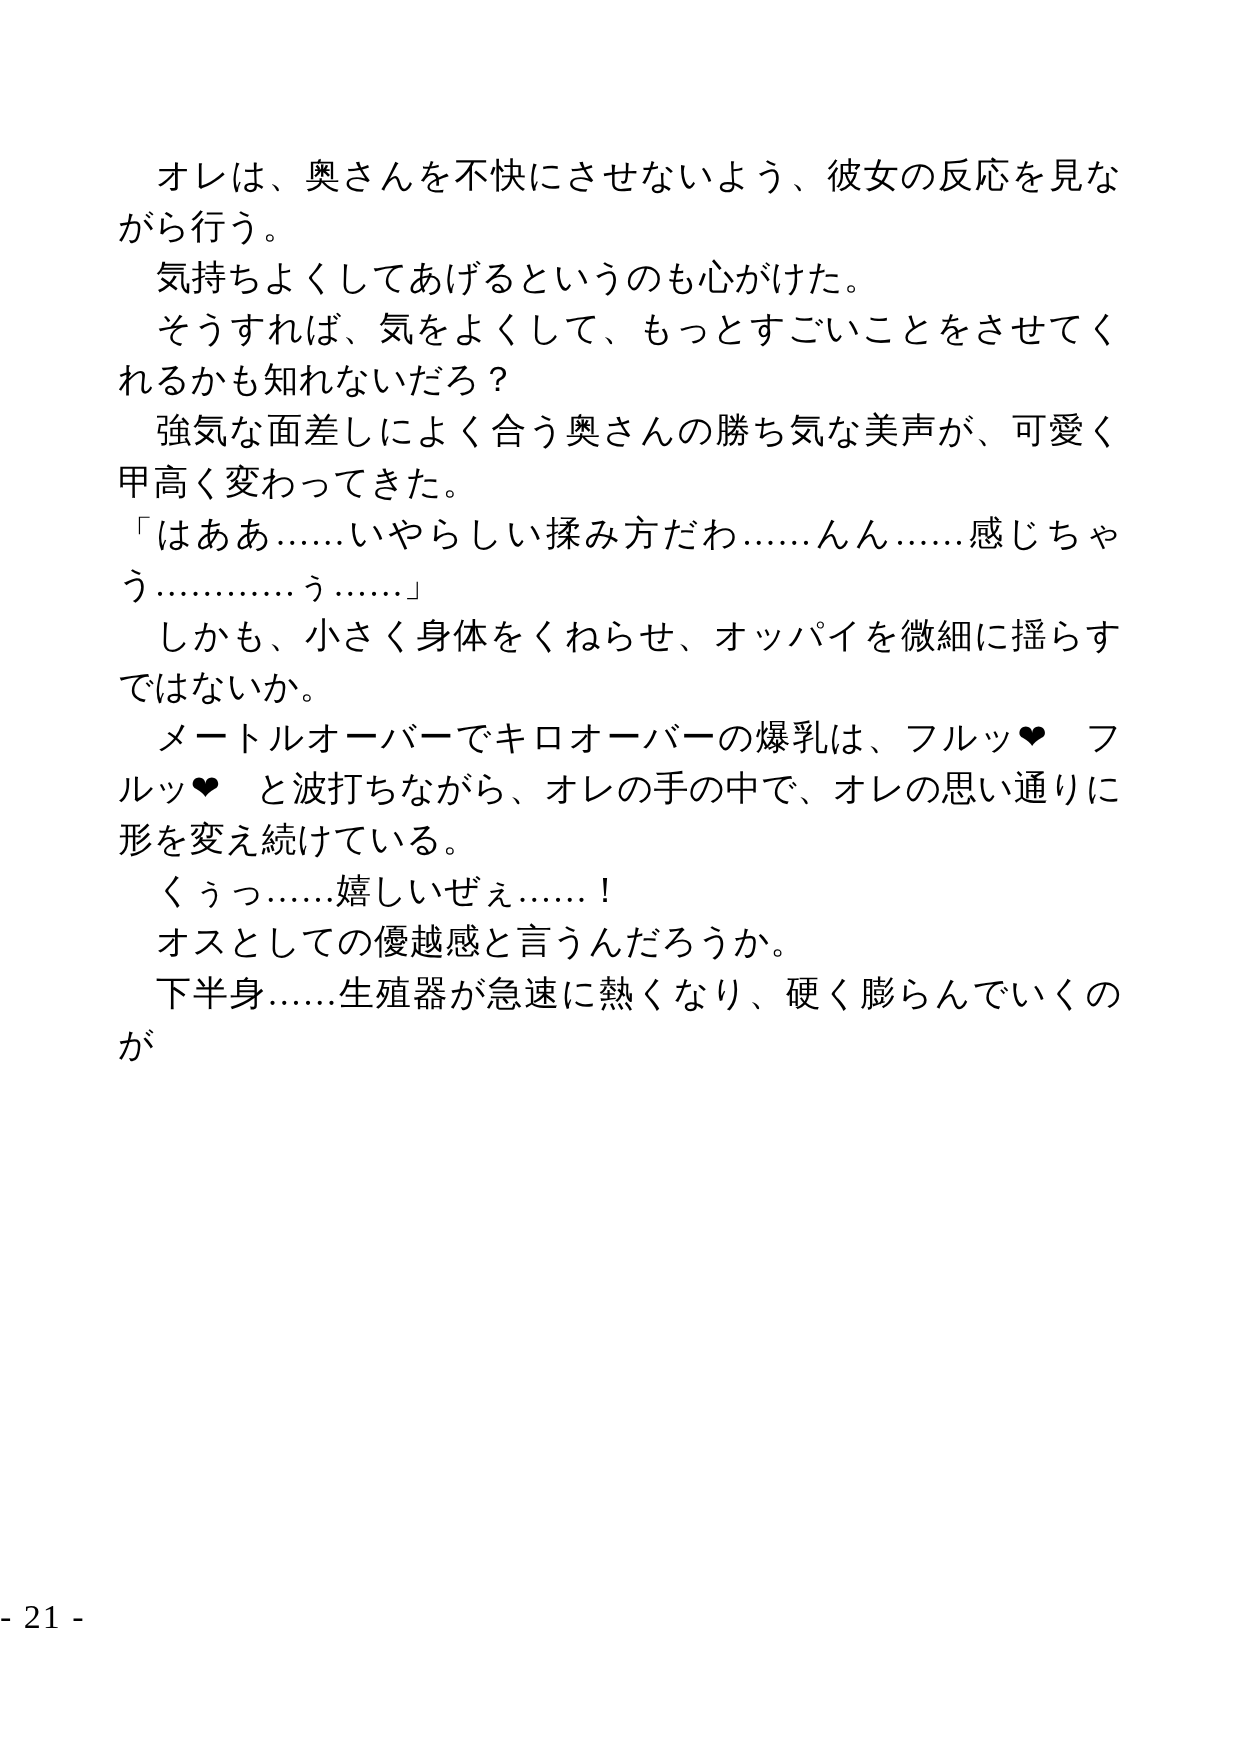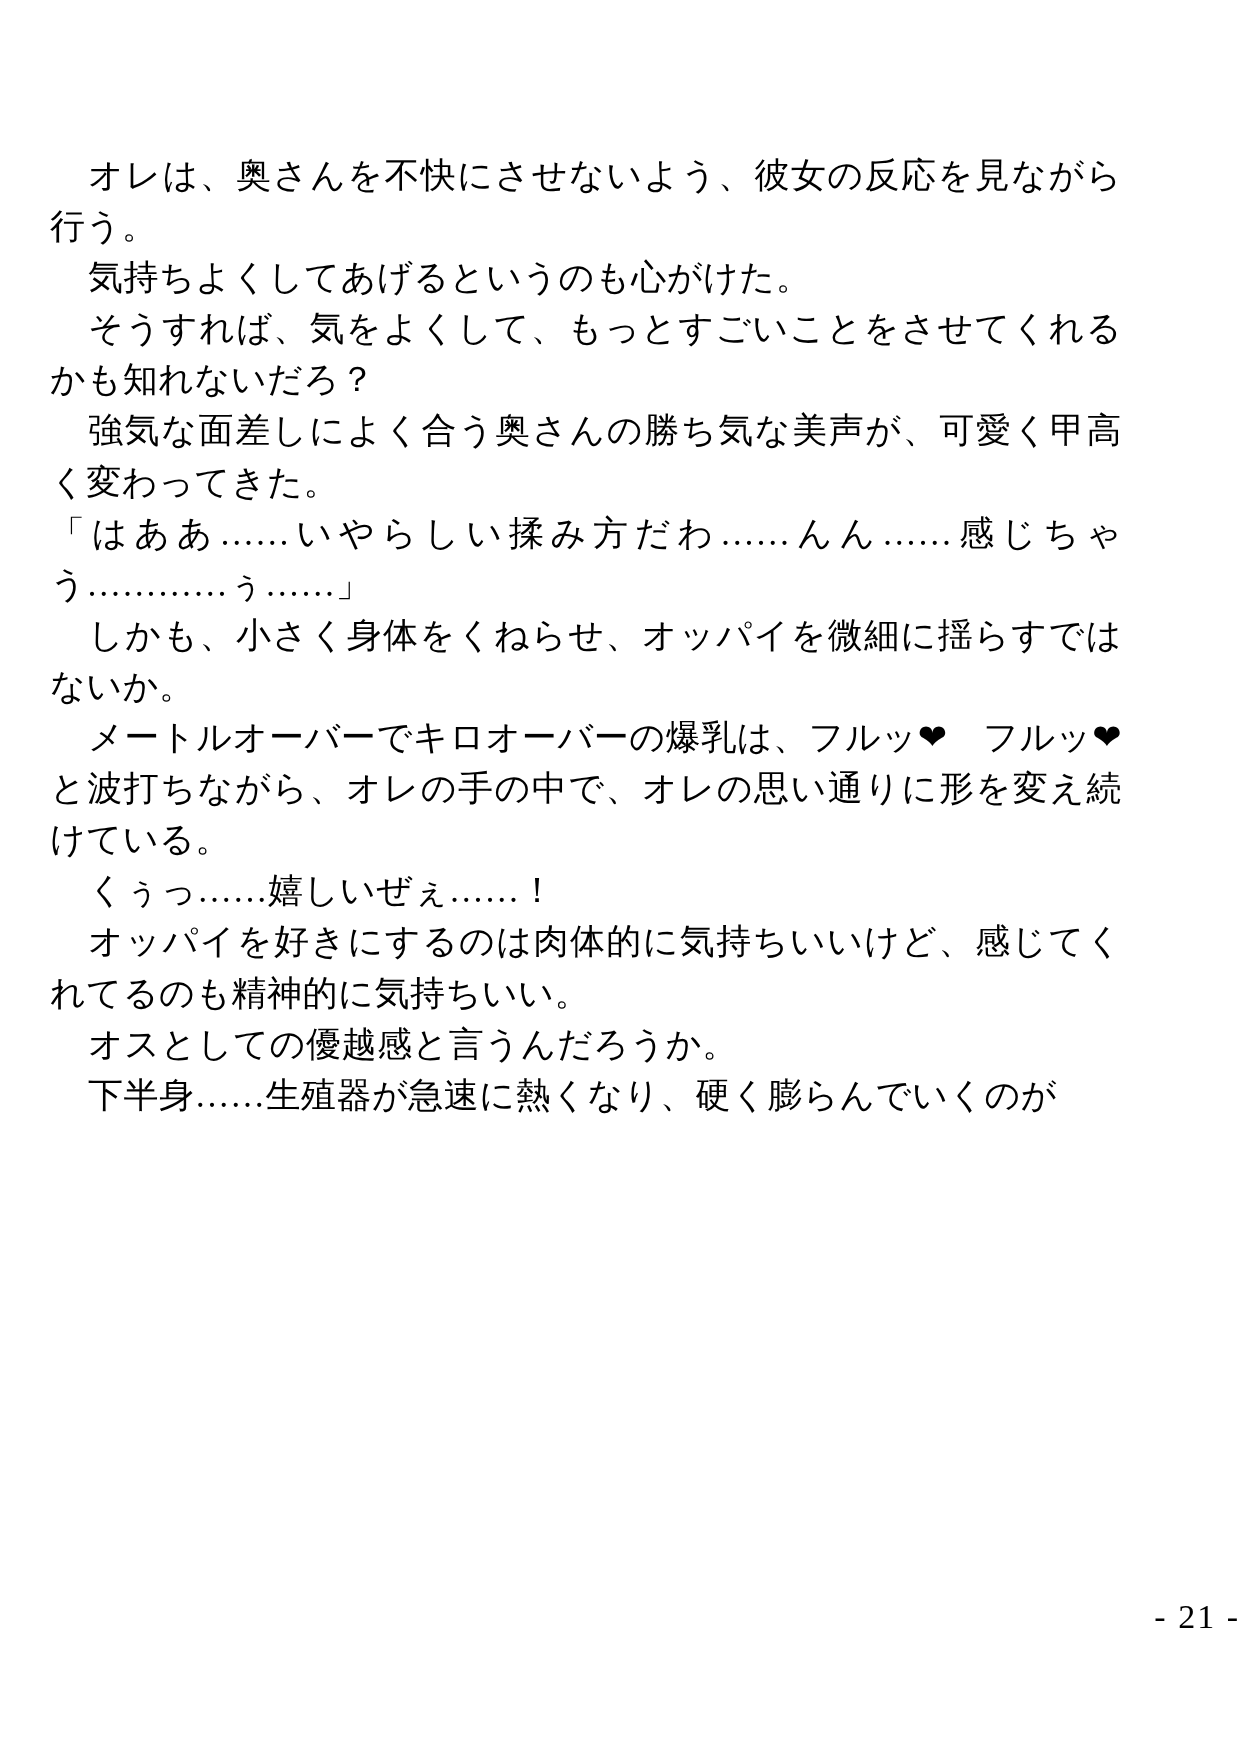--- a/index.html
+++ b/index.html
@@ -15,21 +15,21 @@
     position: relative;
     overflow: hidden;
   }
   .page {
     position: absolute;
     left: 0;
     top: 0;
     width: 1240px;
     height: 1754px;
     box-sizing: border-box;
-    padding: 150px 118px 0 50px;
+    padding: 150px 118px 0 118px;
     display: flex;
     flex-direction: column;
   }
   .body-text {
     font-size: 35px;
     line-height: 1.46;
     letter-spacing: 0.5px;
     text-align: justify;
     text-justify: inter-character;
   }
@@ -38,36 +38,35 @@
     text-indent: 38px;
   }
   .para.noindent {
     text-indent: 0;
   }
   .page-number {
     position: absolute;
     left: 0;
     right: 0;
     bottom: 118px;
-    text-align: right;
+    text-align: left;
     font-size: 34px;
     letter-spacing: 2px;
   }
 </style>
 </head>
 <body>
 
 <div class="page">
   <div class="body-text" id="body-text">
       <p class="para">オレは、奥さんを不快にさせないよう、彼女の反応を見ながら行う。</p>
       <p class="para">気持ちよくしてあげるというのも心がけた。</p>
       <p class="para">そうすれば、気をよくして、もっとすごいことをさせてくれるかも知れないだろ？</p>
       <p class="para">強気な面差しによく合う奥さんの勝ち気な美声が、可愛く甲高く変わってきた。</p>
       <p class="para noindent">「はああ……いやらしい揉み方だわ……んん……感じちゃう…………ぅ……」</p>
       <p class="para">しかも、小さく身体をくねらせ、オッパイを微細に揺らすではないか。</p>
       <p class="para">メートルオーバーでキロオーバーの爆乳は、フルッ❤　フルッ❤　と波打ちながら、オレの手の中で、オレの思い通りに形を変え続けている。</p>
       <p class="para">くぅっ……嬉しいぜぇ……！</p>
-      <p class="para">オッパイを好きにするのは肉体的に気持ちいいけど、感じてくれてるのも精神的に気持ちいい。</p>
       <p class="para">オスとしての優越感と言うんだろうか。</p>
       <p class="para">下半身……生殖器が急速に熱くなり、硬く膨らんでいくのが</p>
     </div>
   <div class="page-number">- 21 -</div>
 </div>
 
 </body></html>

